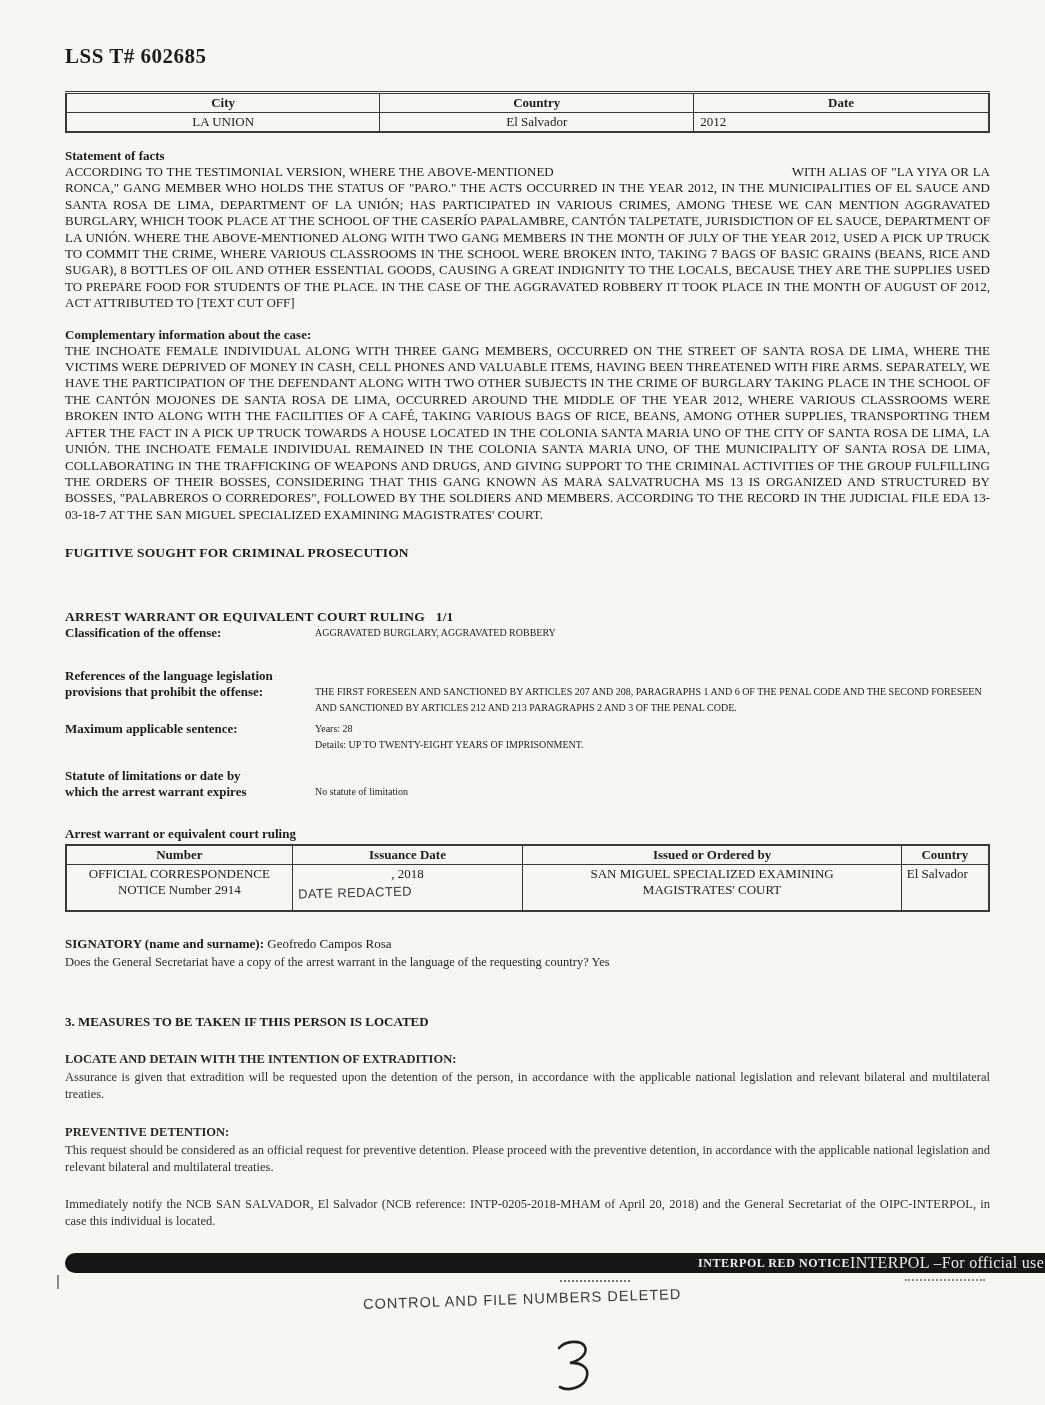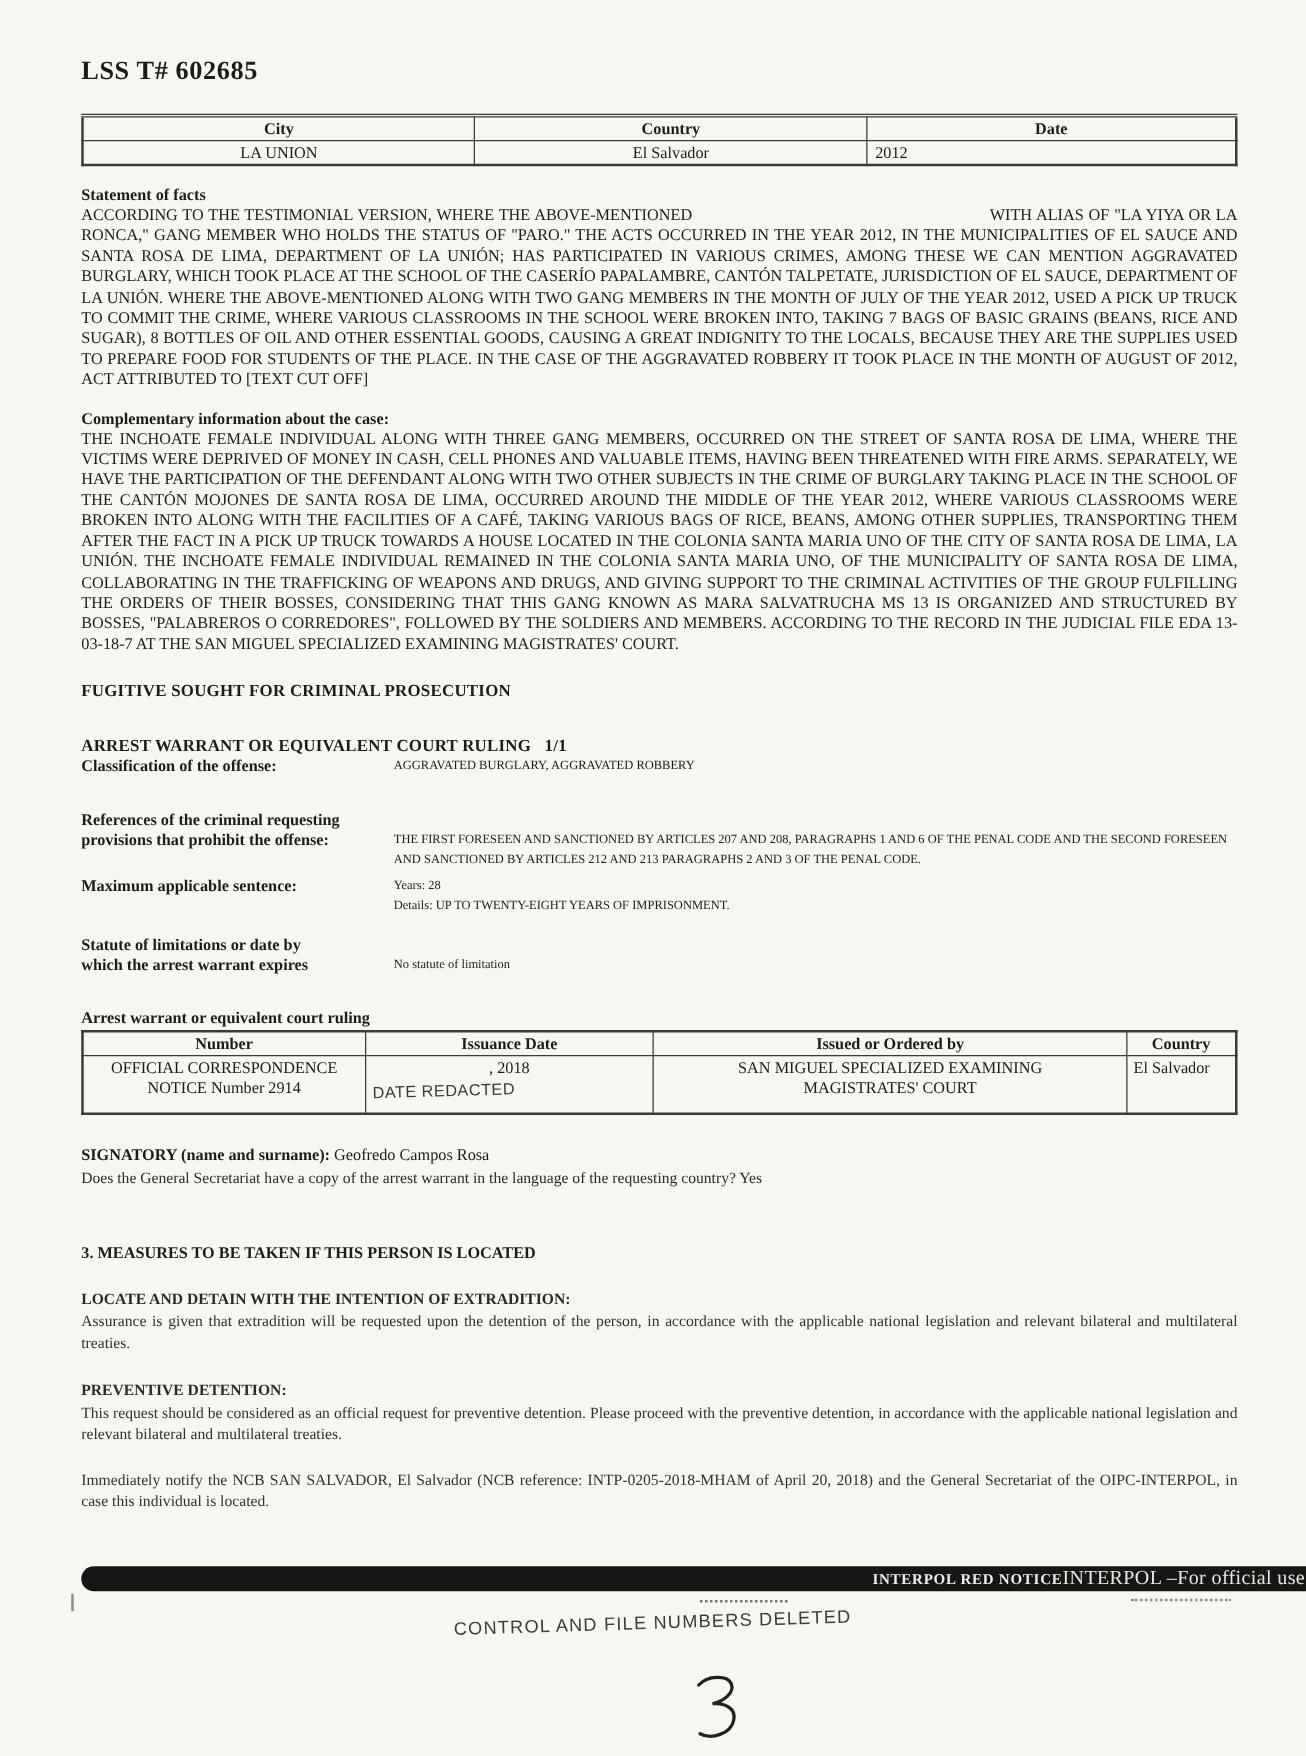--- a/index.html
+++ b/index.html
@@ -51,21 +51,21 @@
     text-align: justify;
   }
   .redaction-gap { display: inline-block; width: 238px; height: 1px; }
 
   .caps-heading {
     font-size: 13.5px;
     font-weight: bold;
     letter-spacing: 0.2px;
   }
   .fugitive { margin-top: 22px; }
-  .warrant-head { margin-top: 28px; }
+  .warrant-head { margin-top: 48px; }
   .field-row { display: flex; align-items: flex-start; }
   .field-label {
     width: 250px;
     flex: 0 0 250px;
     font-size: 13px;
     font-weight: bold;
     line-height: 16.4px;
   }
   .field-value {
     flex: 1;
@@ -227,21 +227,21 @@
       <span>1/1</span>
     </div>
 
     <div class="field-row">
       <div class="field-label">Classification of the offense:</div>
       <div class="field-value">AGGRAVATED BURGLARY, AGGRAVATED ROBBERY</div>
     </div>
 
     <div class="field-row mt26">
       <div class="field-label">
-        <div>References of the criminal requesting</div>
+        <div>References of the language legislation</div>
         <div>provisions that prohibit the offense:</div>
       </div>
       <div class="field-value offset-one-line">THE FIRST FORESEEN AND SANCTIONED BY ARTICLES 207 AND 208,  PARAGRAPHS 1 AND 6 OF THE PENAL CODE  AND THE SECOND FORESEEN AND SANCTIONED BY ARTICLES 212 AND 213 PARAGRAPHS 2 AND 3 OF THE PENAL CODE.</div>
     </div>
 
     <div class="field-row mt4">
       <div class="field-label">Maximum applicable sentence:</div>
       <div class="field-value">
         <div>Years: 28</div>
         <div>Details: UP TO TWENTY-EIGHT YEARS OF IMPRISONMENT.</div>

